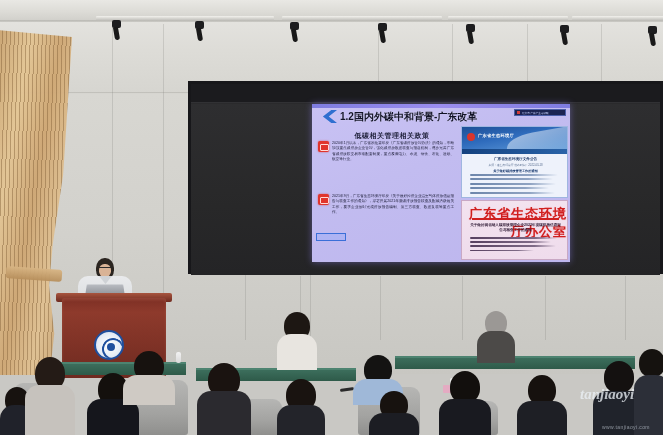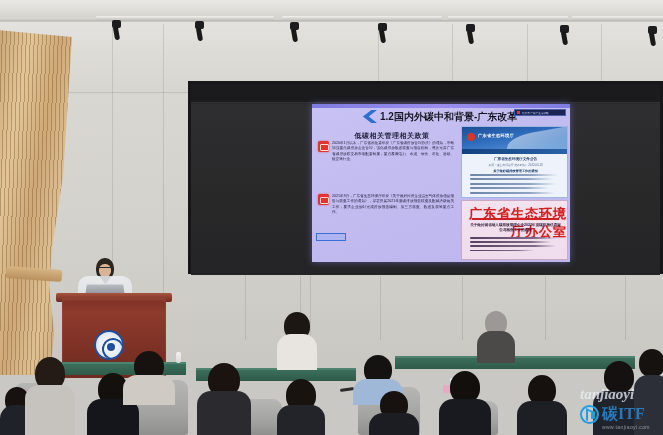--- a/index.html
+++ b/index.html
@@ -99,21 +99,21 @@
     background:linear-gradient(160deg,#c9c2f4 0%,#c2bcf0 40%,#bdb6ee 100%);
     box-shadow:0 0 7px rgba(150,140,255,0.45);
     overflow:hidden;
   }
   .slide-topstrip{
     position:absolute; left:0; top:0; width:100%; height:4px;
     background:linear-gradient(90deg,#7e7ce0,#9b8df0,#7e7ce0);
   }
   .slide-title-row{
     position:absolute; left:0; top:4px; width:100%; height:17px;
-    display:flex; align-items:center; gap:3px; padding-left:20px;margin-left:30px;
+    display:flex; align-items:center; gap:3px; padding-left:10px;
   }
   .chev {
     width:15px; height:13px;
     background:#2f6fd0;
     clip-path: polygon(62% 0%, 100% 0%, 45% 50%, 100% 100%, 62% 100%, 6% 50%);
     flex:0 0 auto;
     filter:drop-shadow(0 0 1px rgba(255,255,255,0.5));
   }
   .slide-title {
     font-size:10px; font-weight:bold; color:#111226;
@@ -564,19 +564,15 @@
   <div class="person" style="left:592px; bottom:0; width:54px; height:74px;">
     <div class="p-head" style="top:0; width:30px; height:32px; background:#141110;"></div>
     <div class="p-body" style="width:52px; height:44px; background:#20232b;"></div>
   </div>
   <div class="person" style="left:634px; bottom:0; width:36px; height:86px;">
     <div class="p-head" style="top:0; width:26px; height:28px; background:#15120f;"></div>
     <div class="p-body" style="width:36px; height:60px; background:#2c2f38;"></div>
   </div>
 
   <div class="wm wm-pinyin">tanjiaoyi</div>
-  <div class="wm wm-blue-wrap">
-    <div class="wm-blue-badge"></div>
-    <div class="wm-blue-txt">碳ITF</div>
-  </div>
   <div class="wm wm-url">www.tanjiaoyi.com</div>
 
 </div>
 
 </body></html>

